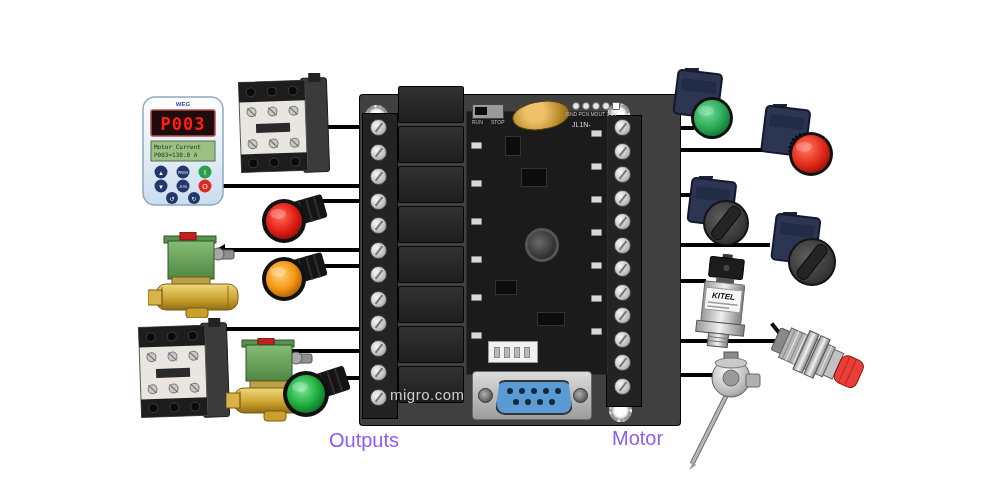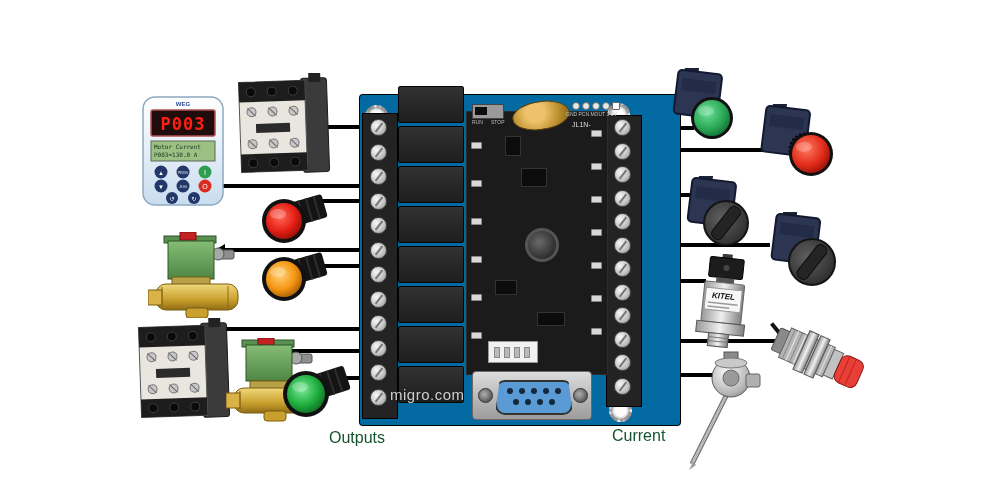--- a/index.html
+++ b/index.html
@@ -1,26 +1,26 @@
 <!DOCTYPE html>
 <html><head>
 <meta charset="utf-8">
 <style>
   html,body{margin:0;padding:0;background:#fff;}
   #canvas{position:relative;width:1000px;height:498px;background:#ffffff;overflow:hidden;
           font-family:"Liberation Sans", sans-serif;}
   #title{position:absolute;top:30px;left:0;width:100%;text-align:center;
          font-size:28px;color:#111;letter-spacing:0.5px;}
-  .zone-label{position:absolute;font-size:16px;color:#14532d;z-index:5;}
+  .zone-label{position:absolute;font-size:20px;color:#8b5cf6;z-index:5;}
   .wire{position:absolute;height:4px;background:#000;z-index:1;}
   .arrow-left{position:absolute;width:0;height:0;border-top:6px solid transparent;
               border-bottom:6px solid transparent;border-right:10px solid #000;z-index:1;}
   .comp{position:absolute;z-index:3;}
   
-  #board{position:absolute;left:360px;top:95px;width:320px;height:330px;background:#0369a1;
+  #board{position:absolute;left:360px;top:95px;width:320px;height:330px;background:#404040;
          border-radius:3px;z-index:2;box-shadow:0 0 0 1px #000;}
   .corner-hole{position:absolute;width:23px;height:23px;border-radius:50%;
                background:radial-gradient(circle,#ffffff 45%,#e0e0e0 60%,#8a8a8a 80%);
                border:3px dotted #9a9a9a;box-sizing:border-box;}
   .tstrip{position:absolute;width:34px;background:#232323;border:1px solid #000;}
   .screw{position:absolute;width:17px;height:17px;border-radius:50%;
          background:radial-gradient(circle at 35% 35%,#f7f7f7,#c6c6c6 55%,#8a8a8a);
          border:1px solid #4a4a4a;box-sizing:border-box;}
   .screw i{position:absolute;left:7px;top:2px;width:2px;height:11px;background:#777;
            transform:rotate(38deg);}
@@ -574,14 +574,14 @@
       <path d="M9 112 L5 120 L12 115 Z" fill="#9a9a9a"></path>
       <rect x="40" y="2" width="14" height="8" fill="#8a8a8a" stroke="#555"></rect>
       <circle cx="47" cy="28" r="19" fill="url(#g-head-steel)" stroke="#555"></circle>
       <ellipse cx="47" cy="13" rx="16" ry="5" fill="#c9c9c9" stroke="#777"></ellipse>
       <rect x="62" y="24" width="14" height="13" rx="2" fill="#b0b0b0" stroke="#666"></rect>
       <circle cx="47" cy="28" r="8" fill="#9a9a9a" stroke="#6a6a6a"></circle>
     </svg>
   </div>
 
   <div class="zone-label" style="left:329px;top:429px;">Outputs</div>
-  <div class="zone-label" style="left:612px;top:427px;">Current</div>
+  <div class="zone-label" style="left:612px;top:427px;">Motor</div>
 </div>
 
 </body></html>

